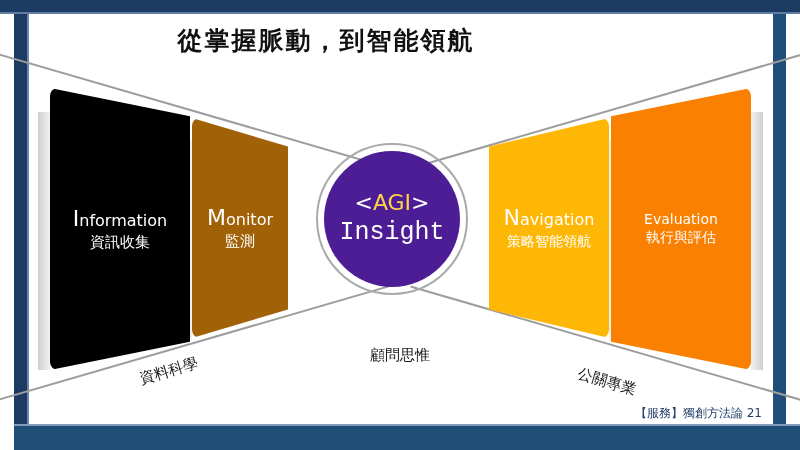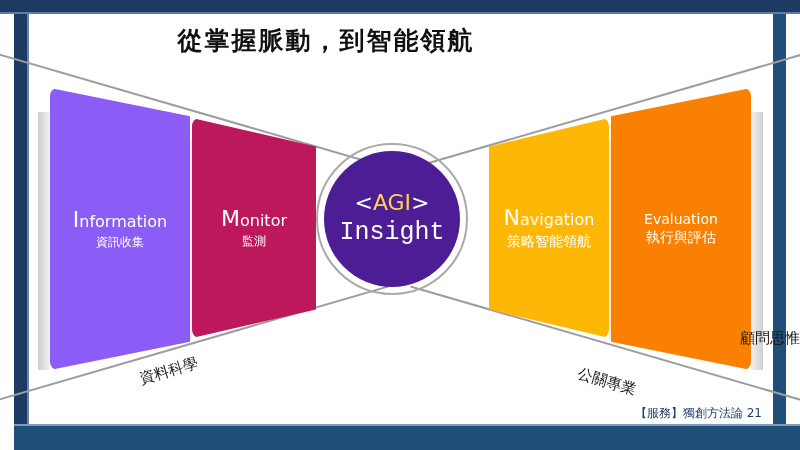--- a/index.html
+++ b/index.html
@@ -92,40 +92,40 @@
   }
   .panel .en{
     font-size:16px;line-height:1.16;font-weight:400;
     font-family:"DejaVu Sans","Liberation Sans",sans-serif;
     white-space:nowrap;
   }
   .panel .en .cap{ font-size:22px; }
   .panel .en.small{ font-size:14px; white-space:normal; }
   .panel .en.small .cap{ font-size:20px; }
   .panel .zh{
-    font-size:12px;margin-top:2px;font-weight:400;
+    font-size:15px;margin-top:2px;font-weight:400;
     font-family:"DejaVu Sans","Liberation Sans",sans-serif;
     white-space:nowrap;
   }
   .panel .zh.tight{ font-size:14px; }
 
   .shadow-bar{
     position:absolute;
     background:linear-gradient(to right,#cfcfcf,#f2f2f2);
   }
 
   #p-info{
     left:50px;top:88px;width:140px;height:282px;
-    background:#8b5cf6;
+    background:#000000;
     clip-path:polygon(0 0,100% 10%,100% 90%,0 100%);
     border-radius:8px;
   }
   #p-mon{
-    left:192px;top:118px;width:124px;height:220px;
-    background:#be185d;
+    left:192px;top:118px;width:96px;height:220px;
+    background:#a16207;
     clip-path:polygon(0 0,100% 13%,100% 87%,0 100%);
     border-radius:8px;
   }
   #p-nav{
     left:489px;top:118px;width:120px;height:220px;
     background:#ffb706;
     clip-path:polygon(0 13%,100% 0,100% 100%,0 87%);
     border-radius:8px;
   }
   #p-exe{
@@ -153,21 +153,21 @@
     font-family:"DejaVu Sans","Liberation Sans",sans-serif;
   }
   .core .agi .yellow{ color:#ffd24a; }
   .core .insight{
     font-size:25px;margin-top:3px;
     font-family:Liberation Mono, monospace;
   }
 
   
   .cap-center{
-    position:absolute;left:0;top:329px;width:800px;text-align:right;
+    position:absolute;left:0;top:346px;width:800px;text-align:center;
     font-size:15px;color:#1a1a1a;
     font-family:"DejaVu Sans","Liberation Sans",sans-serif;
   }
   .cap-side{
     position:absolute;font-size:15px;color:#1a1a1a;white-space:nowrap;
     font-family:"DejaVu Sans","Liberation Sans",sans-serif;
   }
   #cap-left{ left:140px;top:370px; transform:rotate(-16.2deg); transform-origin:0 50%;}
   #cap-right{ left:578px;top:364px; transform:rotate(16.2deg); transform-origin:0 50%;}
 

